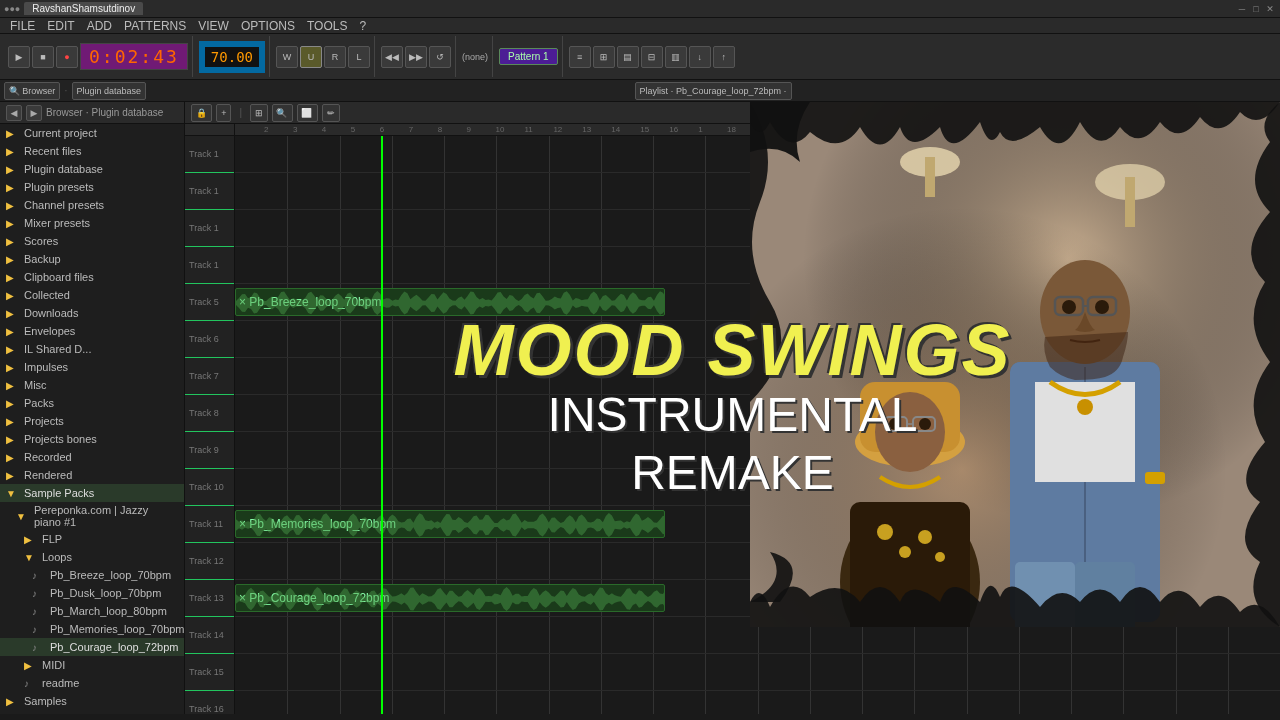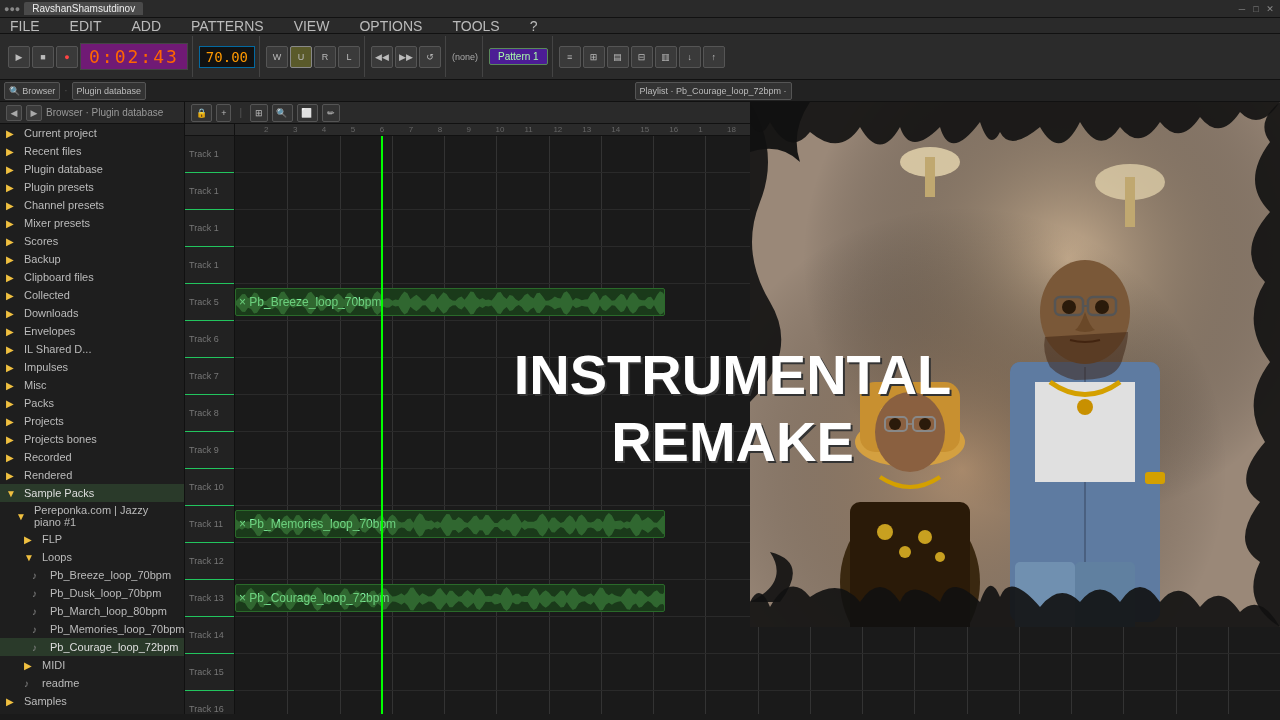--- a/index.html
+++ b/index.html
@@ -91,21 +91,21 @@
       border: 1px solid #444;
       padding: 2px 8px;
       font-family: monospace;
       font-size: 18px;
       color: #ff6600;
       letter-spacing: 2px;
     }
 
     #bpm-display {
       background: #111;
-      border: 1px solid #0369a1;
+      border: 6px solid #0369a1;
       padding: 2px 6px;
       font-family: monospace;
       font-size: 14px;
       color: #ff9900;
       min-width: 50px;
       text-align: center;
     }
 
     #pattern-btn {
       background: #4c1d95;
@@ -348,22 +348,22 @@
       font-weight: 900;
       color: #f0f050;
       text-shadow: 3px 3px 0 #333, -2px -2px 0 #333;
       line-height: 1;
       font-style: italic;
       letter-spacing: 2px;
       font-family: Arial Black, Arial, sans-serif;
     }
 
     #overlay-text .title2 {
-      font-size: 56px;
-      font-weight: 700;
+      font-size: 48px;
+      font-weight: 400;
       color: white;
       text-shadow: 2px 2px 0 #333;
       line-height: 1.2;
       font-family: Arial Black, Arial, sans-serif;
     }
 
     
     #artist-panel {
       width: 530px;
       height: 525px;
@@ -403,23 +403,23 @@
     .grid-line-v.bar { background: #333; }
 
     
     #menubar {
       height: 16px;
       background: #2a2a2a;
       display: flex;
       align-items: center;
       padding: 0 4px;
       border-bottom: 1px solid #111;
-      font-size: 14px;
+      font-size: 12px;
       color: #bbb;
-      gap: 18px;
+      gap: 0;
     }
     .menu-item {
       padding: 0 6px;
       cursor: pointer;
       height: 100%;
       display: flex;
       align-items: center;
     }
   </style>
 </head>
@@ -770,20 +770,21 @@
             </div>
             <div class="track-row"></div>
             <div class="track-row"></div>
             <div class="track-row"></div>
           </div>
       </div>
     </div>
 
     <div id="overlay">
       <div id="overlay-text">
+        <div class="title1">MOOD SWINGS</div>
         <div class="title2">INSTRUMENTAL</div>
         <div class="title2">REMAKE</div>
       </div>
     </div>
 
     <div id="artist-panel">
       <div class="artist-img-placeholder">
 
         <svg width="530" height="525" viewBox="0 0 530 525" xmlns="http://www.w3.org/2000/svg" style="position:absolute;top:0;left:0;">
 

